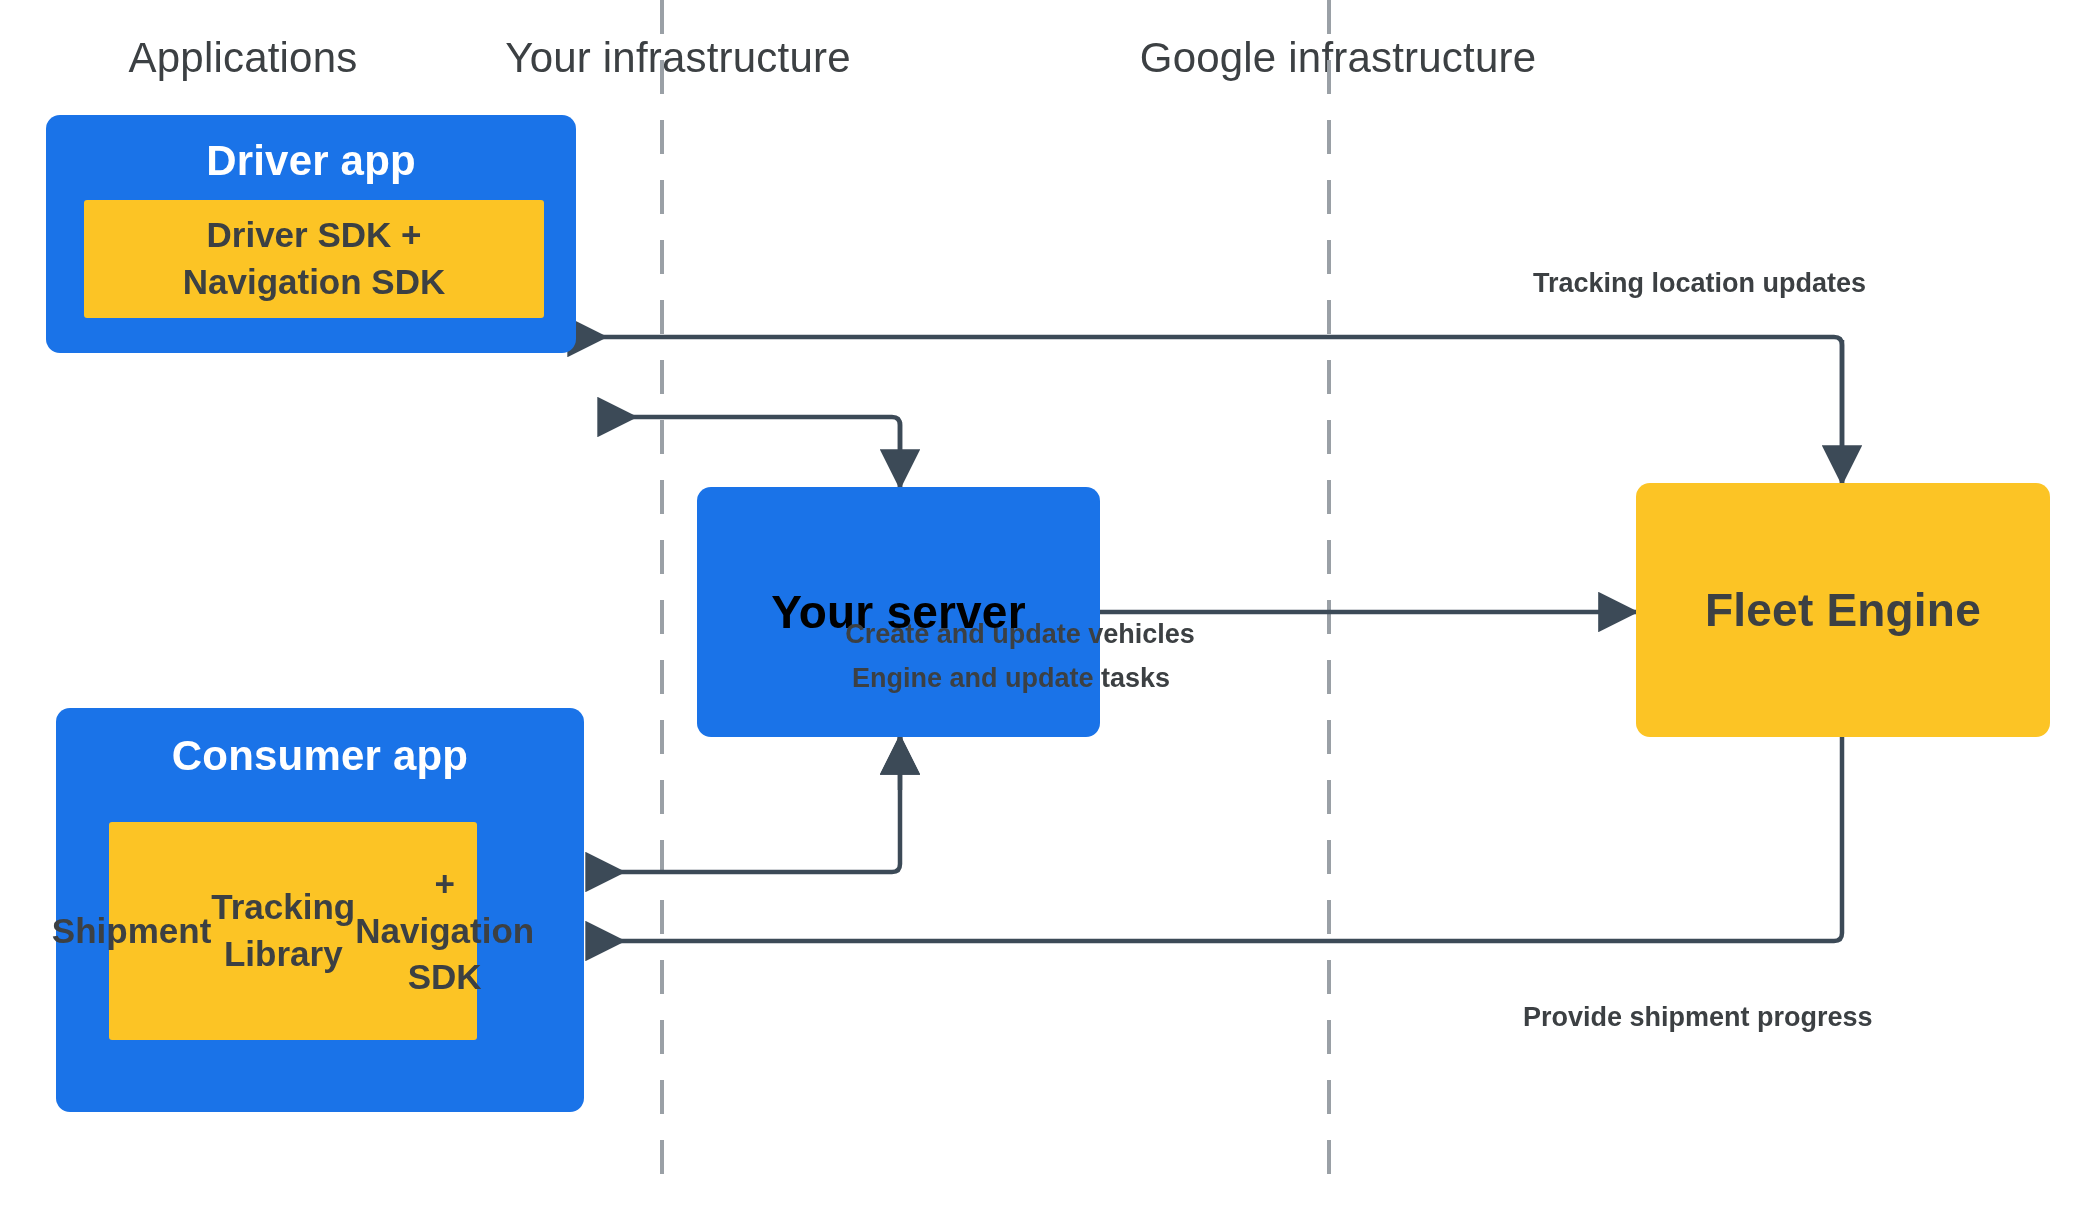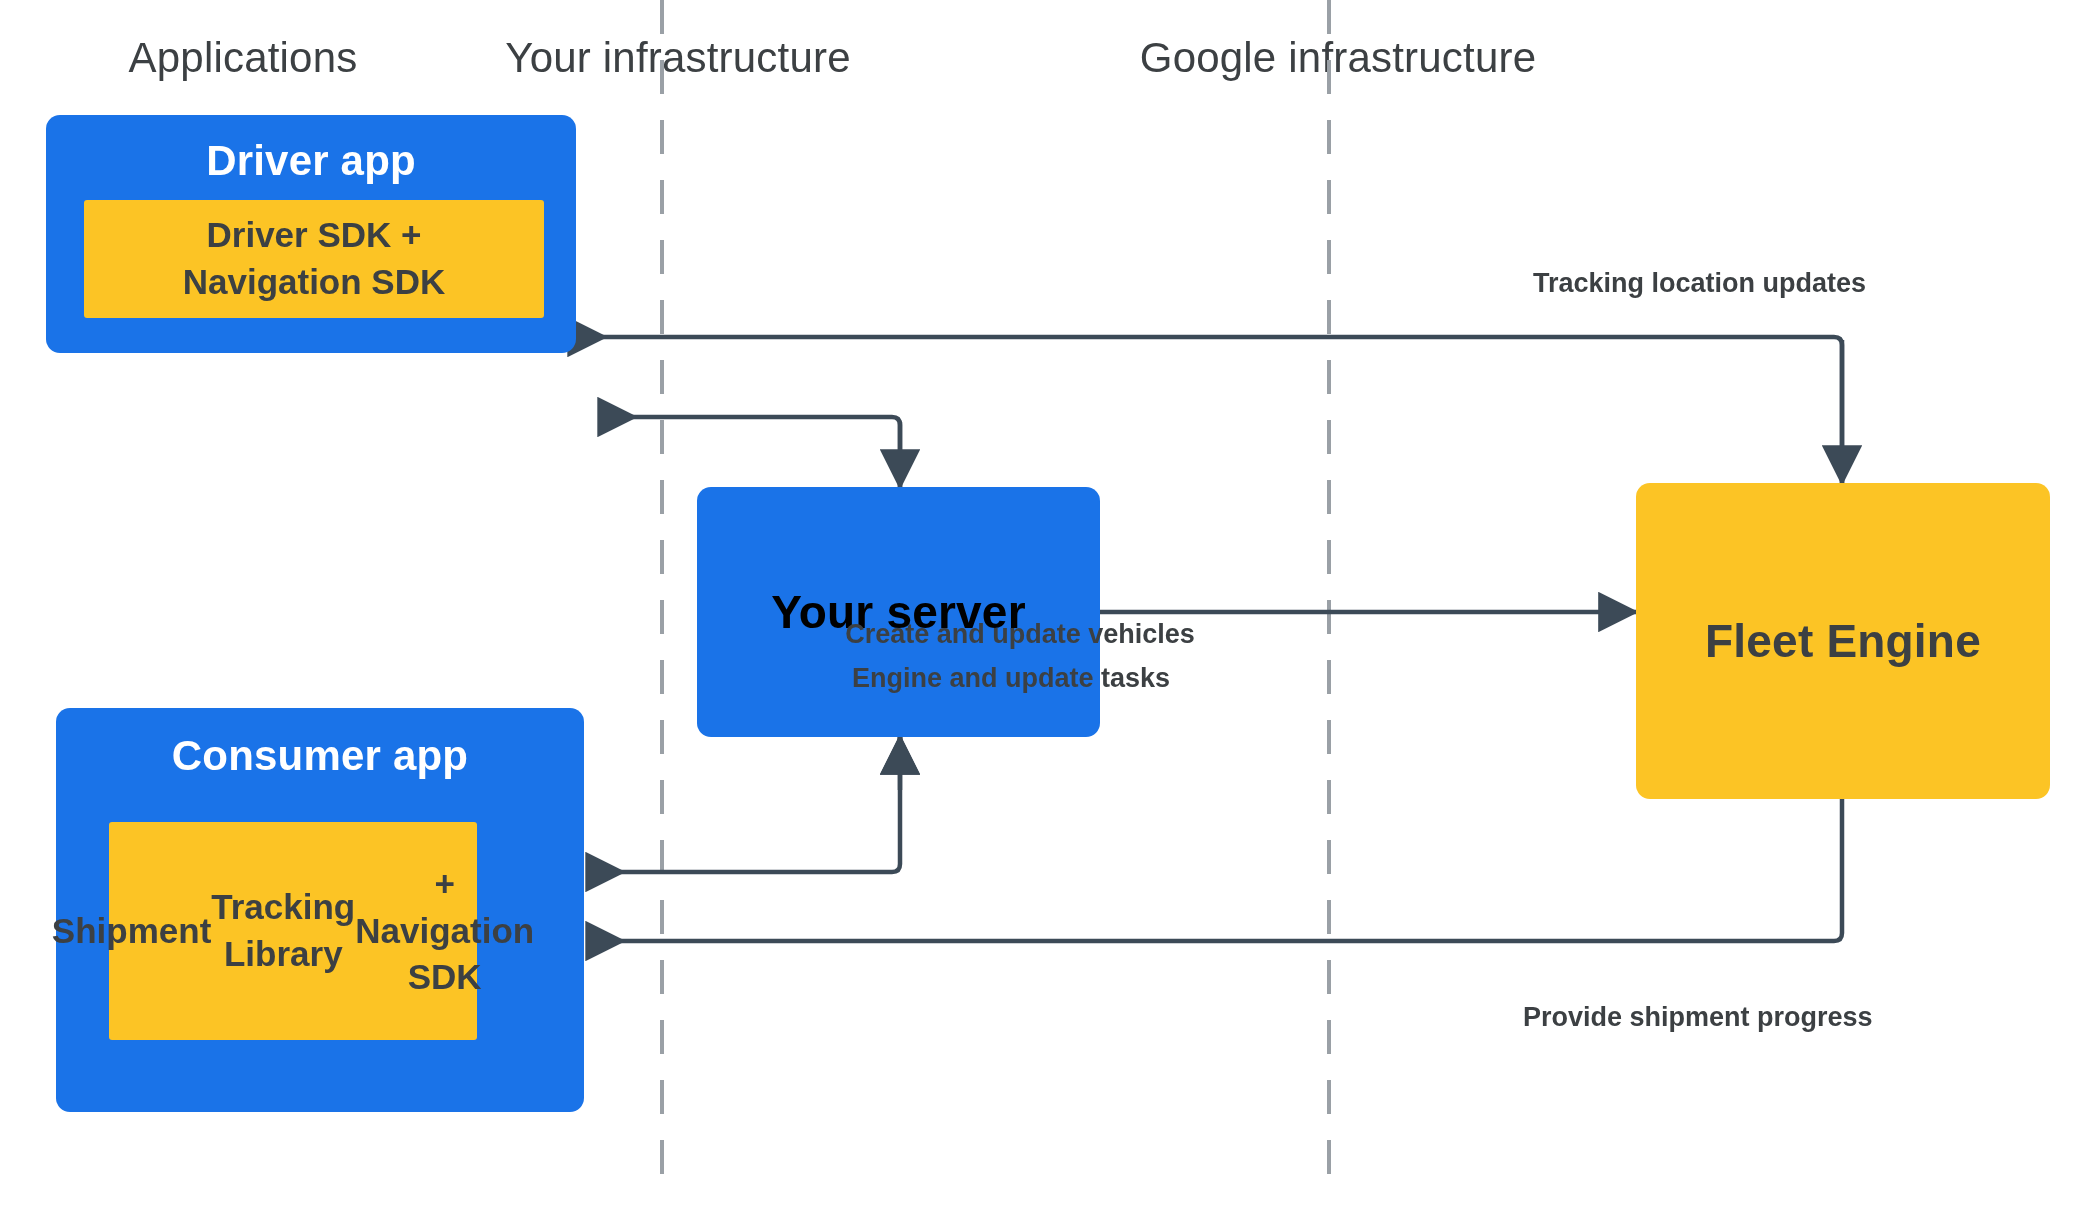--- a/index.html
+++ b/index.html
@@ -173,21 +173,21 @@
     <div class="app-title" style="top:24px;">Consumer app</div>
     <div class="sdk-box" style="left:53px; top:114px; width:368px; height:218px; ">
       <span>Shipment</span>
       <span>Tracking Library</span>
       <span>+ Navigation SDK</span>
     </div>
   </div>
 
   <div class="server-box" style="left:697px; top:487px; width:403px; height:250px;">Your server</div>
 
-  <div class="engine-box" style="left:1636px; top:483px; width:414px; height:316px;">Fleet Engine</div>
+  <div class="engine-box" style="left:1636px; top:483px; width:414px; height:254px;">Fleet Engine</div>
 
   <div class="edge-label" style="left:1533px; top:266px;">Tracking location updates</div>
 
   <div class="edge-label center" style="left:1020px; top:617px;">Create and update vehicles</div>
   <div class="edge-label center" style="left:1011px; top:661px;">Engine and update tasks</div>
 
   <div class="edge-label" style="left:1523px; top:1000px;">Provide shipment progress</div>
 
 </div>
 

